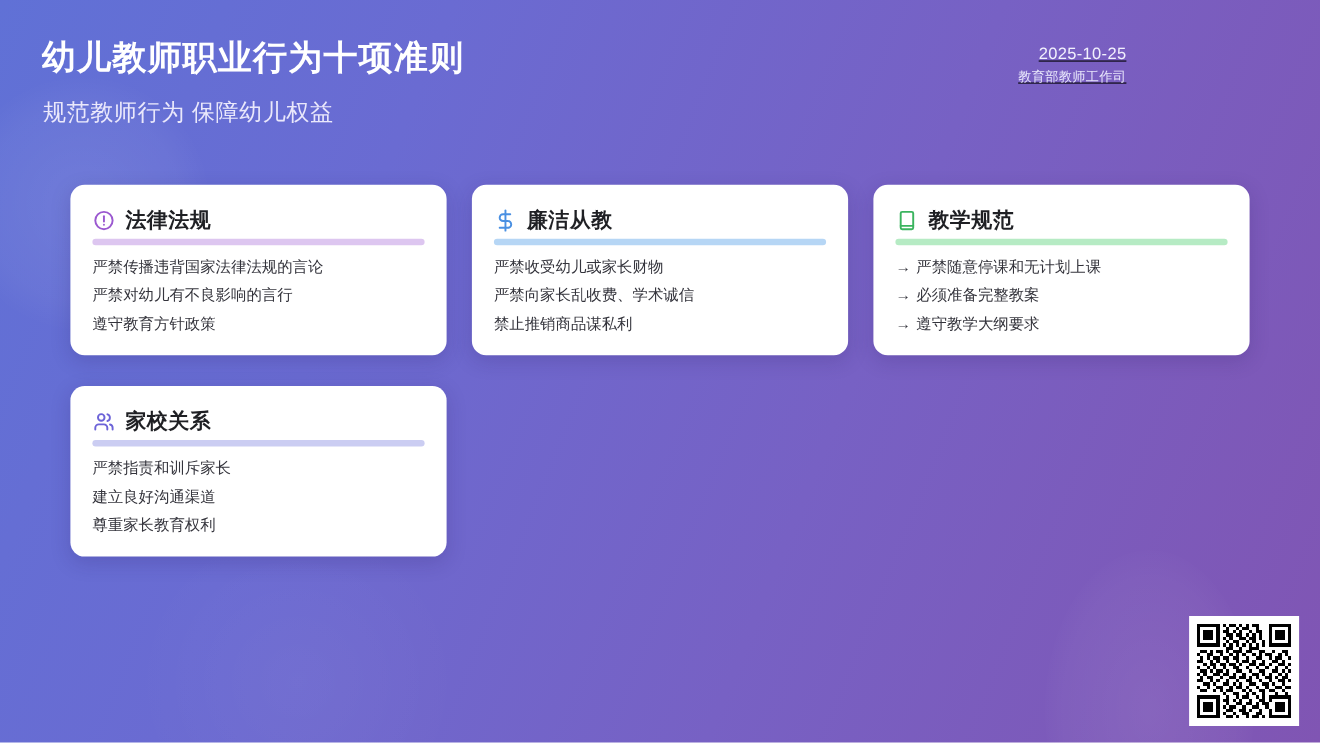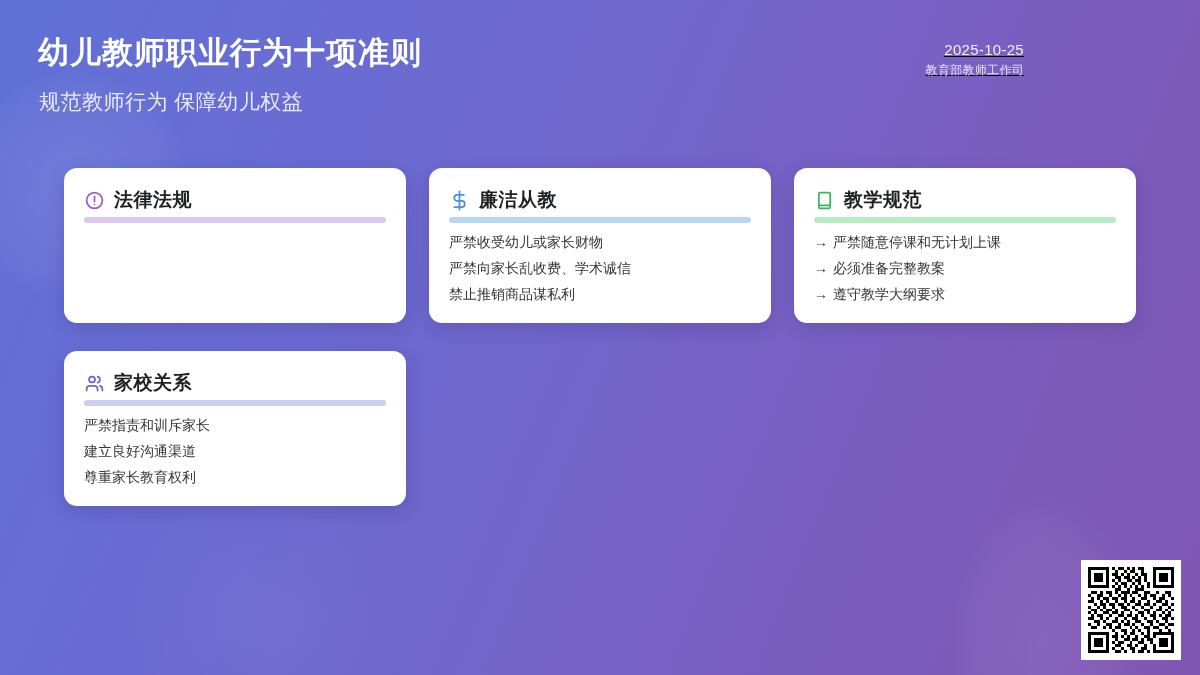--- a/index.html
+++ b/index.html
@@ -193,20 +193,25 @@
           <span class="card-icon">
             <svg xmlns="http://www.w3.org/2000/svg" viewBox="0 0 24 24" width="21" height="21" fill="none" stroke="#9b59d0" stroke-width="2" stroke-linecap="round" stroke-linejoin="round">
               <circle cx="12" cy="12" r="9"></circle>
               <line x1="12" y1="7.5" x2="12" y2="13"></line>
               <line x1="12" y1="16.3" x2="12" y2="16.4"></line>
             </svg>
           </span>
           <span class="card-title">法律法规</span>
         </div>
         <div class="card-rule" style="background: rgb(221, 198, 240);"></div>
+        <ul class="card-list">
+          <li><span>严禁传播违背国家法律法规的言论</span></li>
+          <li><span>严禁对幼儿有不良影响的言行</span></li>
+          <li><span>遵守教育方针政策</span></li>
+        </ul>
       </div>
       <div class="card">
         <div class="card-head">
           <span class="card-icon">
             <svg xmlns="http://www.w3.org/2000/svg" viewBox="0 0 24 24" width="21" height="21" fill="none" stroke="#4a90e2" stroke-width="2" stroke-linecap="round" stroke-linejoin="round">
               <line x1="12" y1="1.5" x2="12" y2="22.5"></line>
               <path d="M17 5.5H9.5a3.5 3.5 0 0 0 0 7h5a3.5 3.5 0 0 1 0 7H6"></path>
             </svg>
           </span>
           <span class="card-title">廉洁从教</span>

